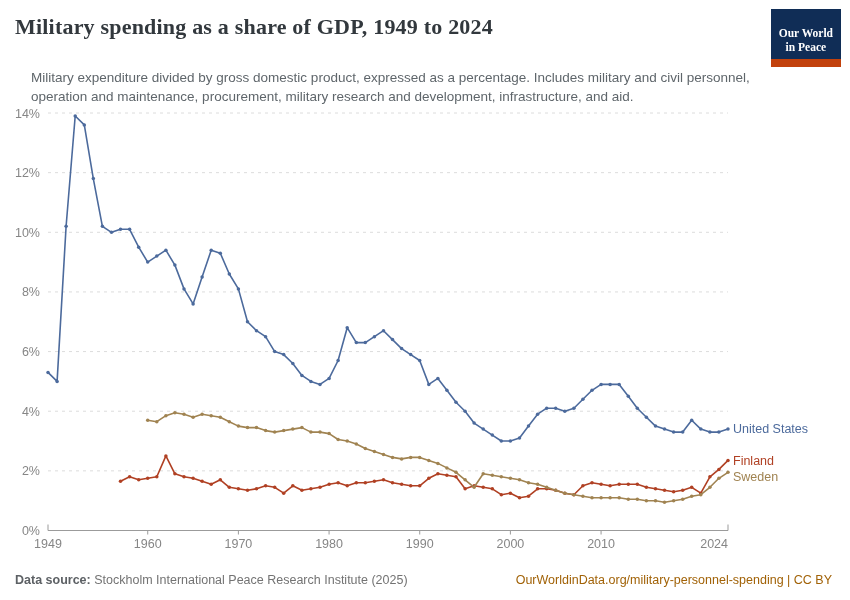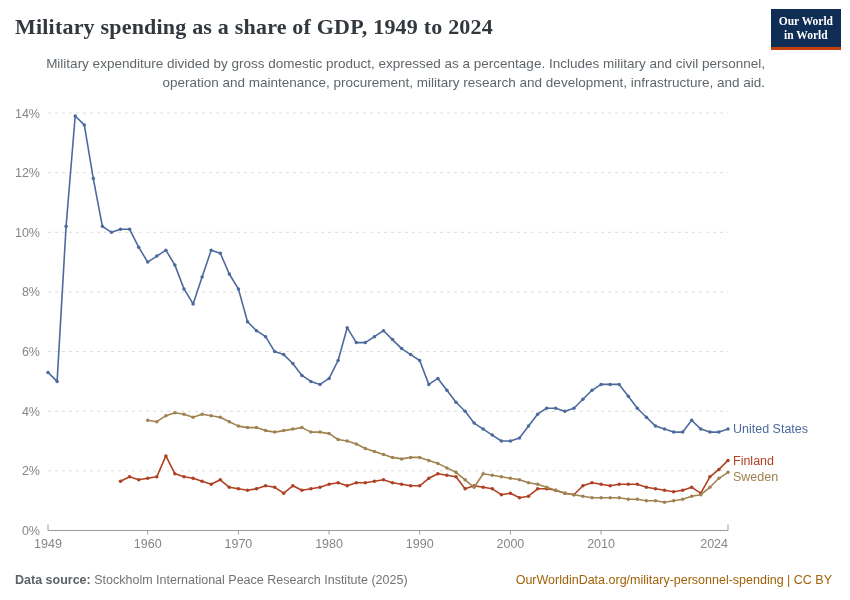--- a/index.html
+++ b/index.html
@@ -1,42 +1,42 @@
 <!DOCTYPE html>
 <html><head>
 <meta charset="utf-8">
 <style>
   html,body{margin:0;padding:0;background:#fff;}
   .page{position:relative;width:850px;height:600px;background:#ffffff;overflow:hidden;
         font-family:"Liberation Sans",sans-serif;border-radius:8px;}
   .chart-title{position:absolute;left:15px;top:14px;margin:0;width:730px;
         font-family:"Liberation Serif",serif;font-weight:700;font-size:22px;
         letter-spacing:.2px;color:#32383d;}
-  .chart-subtitle{position:absolute;left:15px;top:52px;margin:2px;width:748px;
-        font-size:13.5px;line-height:1.42;color:#5f666b;text-align:right;}
+  .chart-subtitle{position:absolute;left:15px;top:52px;margin:16px;width:748px;
+        font-size:13.5px;line-height:1.42;color:#5f666b;}
   .owid-logo{position:absolute;top:9px;right:9px;background:#102d56;
-        border-bottom:3px solid #c2410c;color:#ffffff;text-align:center;
-        padding:6px 8px 4px 8px;font-family:"Liberation Serif",serif;
+        border-bottom:8px solid #c2410c;color:#ffffff;text-align:center;
+        padding:18px 8px 4px 8px;font-family:"Liberation Serif",serif;
         font-weight:700;font-size:11.5px;line-height:1.2;cursor:pointer;}
   .chart-svg{position:absolute;left:0;top:0;}
   .footer{position:absolute;left:15px;right:18px;bottom:13px;display:flex;
         justify-content:space-between;font-size:12.5px;color:#737373;}
   .footer .ds-label{font-weight:700;color:#5d6165;}
   .footer .credit{color:#a16207;}
 </style>
 </head>
 <body>
 
 <div class="page">
 
   <h1 class="chart-title">Military spending as a share of GDP, 1949 to 2024</h1>
 
   <div class="owid-logo">
     <div>Our World</div>
-    <div>in World</div>
+    <div>in Peace</div>
   </div>
 
   <p class="chart-subtitle">Military expenditure divided by gross domestic product, expressed as a percentage. Includes military and civil personnel, operation and maintenance, procurement, military research and development, infrastructure, and aid.</p>
 
   <svg id="chart" class="chart-svg" width="850" height="600">
       <line x1="48" x2="728" y1="470.85714285714283" y2="470.85714285714283" stroke="#dcdcdc" stroke-width="1" stroke-dasharray="3 4"></line>
       <line x1="48" x2="728" y1="411.2142857142857" y2="411.2142857142857" stroke="#dcdcdc" stroke-width="1" stroke-dasharray="3 4"></line>
       <line x1="48" x2="728" y1="351.57142857142856" y2="351.57142857142856" stroke="#dcdcdc" stroke-width="1" stroke-dasharray="3 4"></line>
       <line x1="48" x2="728" y1="291.92857142857144" y2="291.92857142857144" stroke="#dcdcdc" stroke-width="1" stroke-dasharray="3 4"></line>
       <line x1="48" x2="728" y1="232.28571428571428" y2="232.28571428571428" stroke="#dcdcdc" stroke-width="1" stroke-dasharray="3 4"></line>

